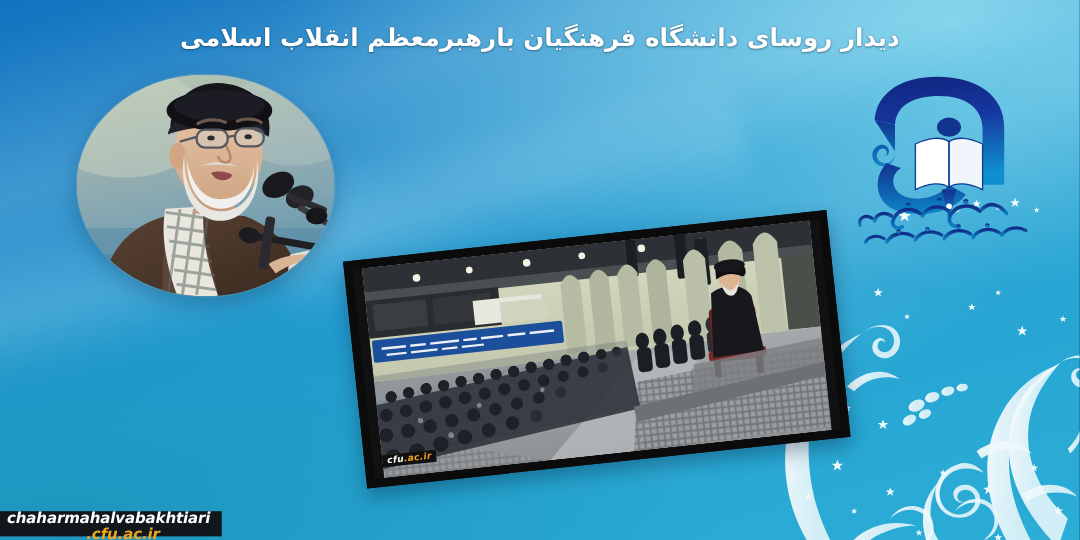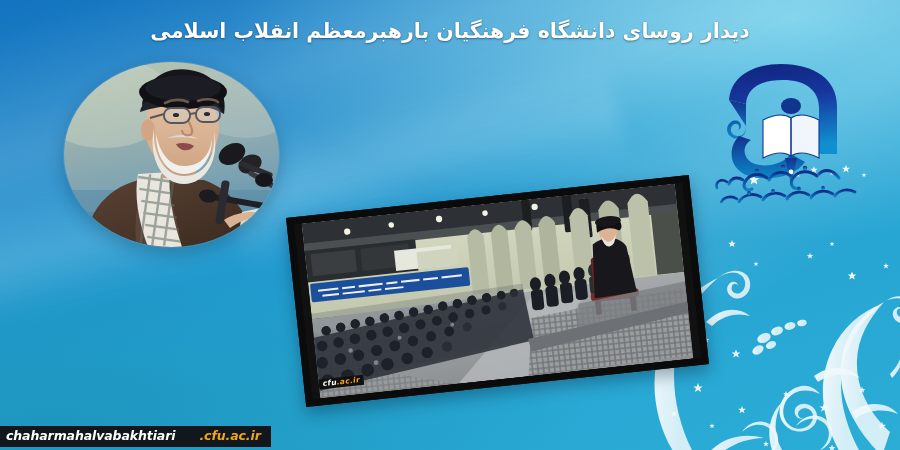--- a/index.html
+++ b/index.html
@@ -110,20 +110,21 @@
     position:absolute;left:0;bottom:3px;
     height:21px;
     padding:0 10px 0 6px;
     display:flex;align-items:center;
     background:#11171c;
     direction:ltr;
     font-family:"DejaVu Sans","Liberation Sans",sans-serif;
     font-size:12.5px;font-weight:bold;font-style:italic;
     letter-spacing:-.1px;
     line-height:1;
+    flex-direction:column;
   }
   .urlbar .site{color:#ffffff;}
   .urlbar .dom{color:#f0a51e;padding-left:24px;}
 </style>
 </head>
 <body>
 
 <div class="stage">
 
   <div class="ray r1"></div>

